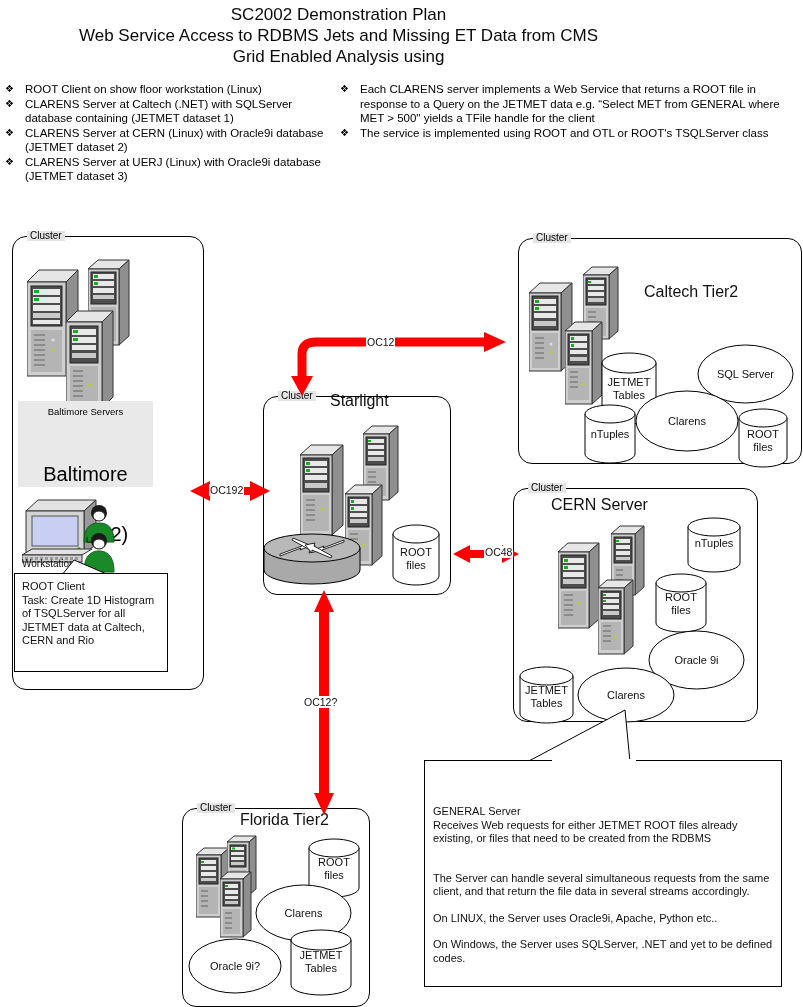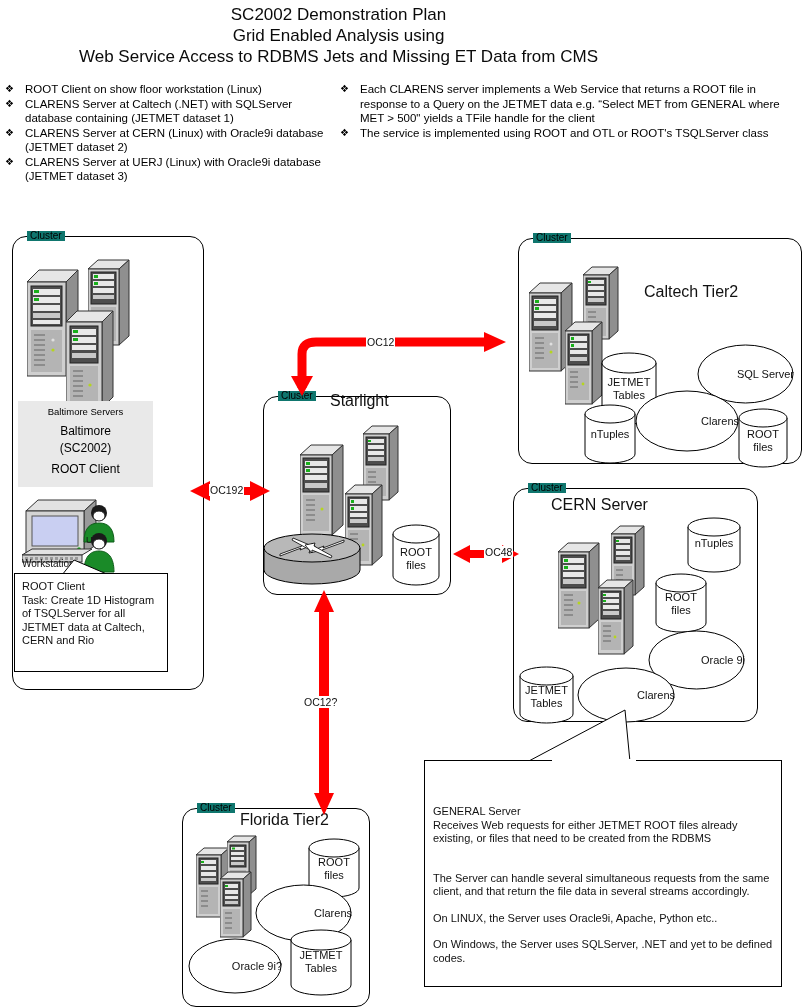--- a/index.html
+++ b/index.html
@@ -16,65 +16,65 @@
   .bullets{font-size:11.5px;line-height:14.5px;}
   .bullets .row{display:flex;margin-bottom:0px;}
   .bullets .bul{width:20px;flex:0 0 20px;text-align:left;padding-left:5px;
                 font-size:10px;line-height:14.5px;}
   .bullets .txt{flex:1;}
   #bullets-left{left:0px;top:82px;width:330px;}
   #bullets-right{left:335px;top:82px;width:460px;}
 
   
   .cluster{position:absolute;border:1.4px solid #000;border-radius:14px;background:transparent;}
-  .cluster-label{position:absolute;background:#0f766e;font-size:10px;line-height:10px;
+  .cluster-label{position:absolute;background:#e5e5e5;font-size:10px;line-height:10px;
                  padding:0 3px;top:-6px;left:14px;}
   .cluster-title{position:absolute;font-size:16px;line-height:18px;color:#111;white-space:nowrap;}
 
   
   .tower{position:absolute;}
   .tower svg{display:block;}
 
   
   .cyl{position:absolute;}
   .cyl svg{display:block;}
   .cyl .lbl{position:absolute;left:0;width:100%;text-align:center;
             font-size:11px;line-height:12.5px;color:#111;}
 
   
   .ell{position:absolute;}
   .ell svg{display:block;}
   .ell .lbl{position:absolute;left:0;top:50%;transform:translateY(-50%);
-            width:100%;text-align:right;font-size:11px;line-height:12.5px;color:#111;}
+            width:100%;text-align:center;font-size:11px;line-height:12.5px;color:#111;}
 
   
   #baltimore-panel{left:18px;top:401px;width:135px;height:86px;background:#e9e9e9;}
   #baltimore-panel .small{font-size:9.5px;line-height:11px;text-align:center;padding-top:5px;}
-  #baltimore-panel .big{font-size:12px;line-height:17px;text-align:center;}
+  #baltimore-panel .big{font-size:20px;line-height:17px;text-align:center;margin-top:43px;}
 
   
   .callout{position:absolute;border:1px solid #000;background:#fff;}
   .callout .body{font-size:11px;line-height:13.5px;padding:6px 7px;color:#111;}
 
   
   .redsvg{position:absolute;}
   .redsvg svg{display:block;}
   .arrow-label{position:absolute;font-size:10.5px;line-height:12px;background:#fff;
                padding:0 1px;color:#111;white-space:nowrap;}
 
   
   .plain{position:absolute;font-size:10px;line-height:12px;color:#111;white-space:nowrap;}
 </style>
 </head>
 <body>
 
 <div class="abs" id="title-block">
   <div>SC2002 Demonstration Plan</div>
+  <div>Web Service Access to RDBMS Jets and Missing ET Data from CMS</div>
   <div>Grid Enabled Analysis using</div>
-  <div>Web Service Access to RDBMS Jets and Missing ET Data from CMS</div>
 </div>
 
 <div class="abs bullets" id="bullets-left">
   <div class="row">
     <span class="bul">❖</span>
     <span class="txt">ROOT Client on show floor workstation (Linux)</span>
   </div>
   <div class="row">
     <span class="bul">❖</span>
     <span class="txt">CLARENS Server at Caltech (.NET) with SQLServer database containing (JETMET dataset 1)</span>

